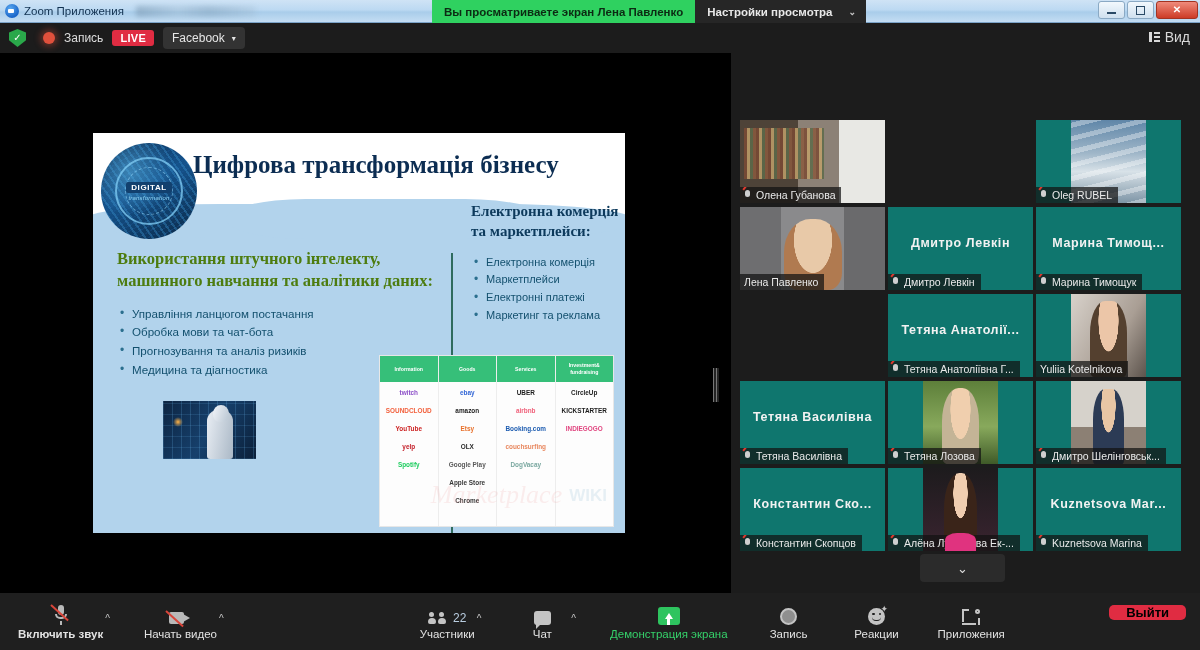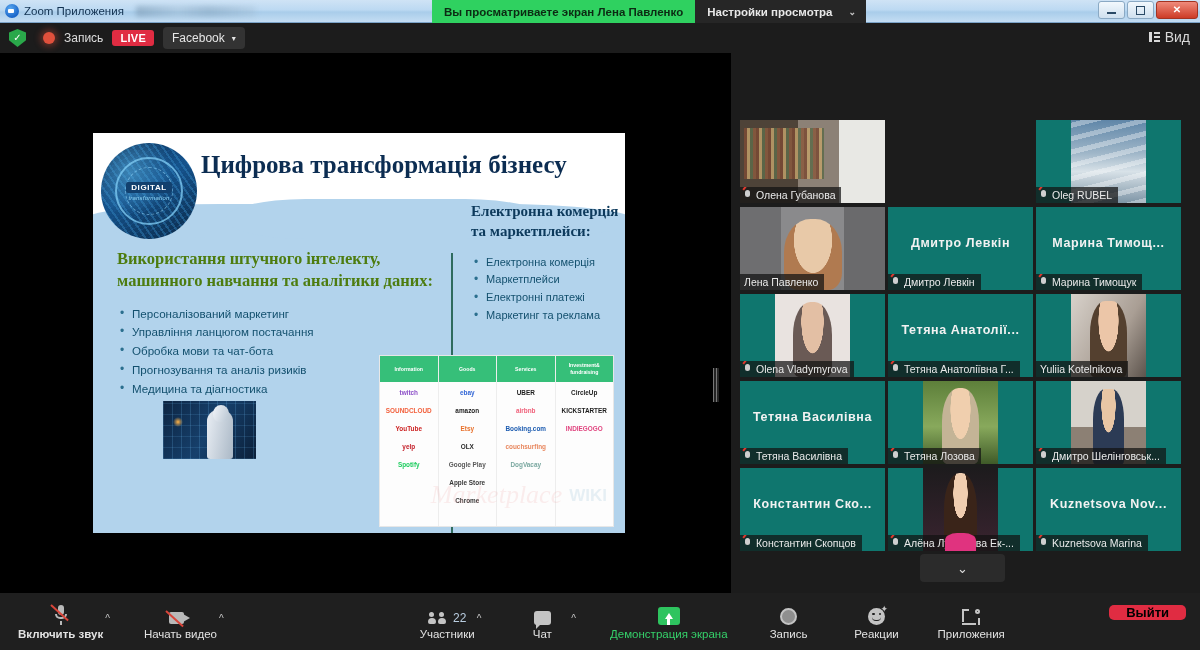--- a/index.html
+++ b/index.html
@@ -144,21 +144,21 @@
     border:1px dashed rgba(150,215,250,.55); border-radius:50%;
   }
   .slide-logo .lg1 {
     position:relative; color:#ffffff; font-size:8px; font-weight:bold; letter-spacing:.6px;
     background:#12406e; padding:1px 5px; border-radius:2px;
   }
   .slide-logo .lg2 {
     position:relative; color:#8fd4f5; font-size:6px; font-style:italic; margin-top:2px; letter-spacing:.2px;
   }
   .slide-title {
-    position: absolute; left: 108px; top: 18px; width: 428px;
+    position: absolute; left: 100px; top: 18px; width: 428px;
     font-family: "Liberation Serif", serif;
     font-size: 25px; font-weight: bold; color: #0c2d52; line-height: 1.1;
   }
   .col-div {
     position: absolute; left: 358px; top: 120px; width: 2px; height: 290px;
     background: #2f6b5e;
   }
   .col-left { position: absolute; left: 24px; top: 115px; width: 320px; }
   .col-right { position: absolute; left: 378px; top: 68px; width: 150px; }
   .head-l {
@@ -477,21 +477,20 @@
         <span class="lg1">DIGITAL</span>
         <span class="lg2">transformation</span>
       </div>
 
       <div class="slide-title">Цифрова трансформація бізнесу</div>
       <div class="col-div"></div>
 
       <div class="col-left">
         <div class="head-l">Використання штучного інтелекту, машинного навчання та аналітики даних:</div>
         <ul class="blist" id="left-bullets">
-            <li>Персоналізований маркетинг</li>
             <li>Управління ланцюгом постачання</li>
             <li>Обробка мови та чат-бота</li>
             <li>Прогнозування та аналіз ризиків</li>
             <li>Медицина та діагностика</li>
           </ul>
       </div>
 
       <div class="col-right">
         <div class="head-r">Електронна комерція та маркетплейси:</div>
         <ul class="blist" id="right-bullets">
@@ -583,27 +582,20 @@
           <span>Дмитро Левкін</span>
         </div>
       </div>
       <div class="tile" style="left: 296px; top: 87px;">
         <div class="bigname">Марина  Тимощ...</div>
         <div class="label">
           <span class="mute-ico"></span>
           <span>Марина Тимощук</span>
         </div>
       </div>
-      <div class="tile" style="left: 0px; top: 174px;">
-        <div class="ph ph-olena" style="inset: 0px 24%; position: absolute; width: 52%;"></div>
-        <div class="label">
-          <span class="mute-ico"></span>
-          <span>Olena Vladymyrova</span>
-        </div>
-      </div>
       <div class="tile" style="left: 148px; top: 174px;">
         <div class="bigname">Тетяна  Анатолії...</div>
         <div class="label">
           <span class="mute-ico"></span>
           <span>Тетяна Анатоліївна Г...</span>
         </div>
       </div>
       <div class="tile" style="left: 296px; top: 174px;">
         <div class="ph ph-yuliia" style="inset: 0px 24%; position: absolute; width: 52%;"></div>
         <div class="label">
@@ -639,21 +631,21 @@
         </div>
       </div>
       <div class="tile" style="left: 148px; top: 348px;">
         <div class="ph ph-alena" style="inset: 0px 24%; position: absolute; width: 52%;"></div>
         <div class="label">
           <span class="mute-ico"></span>
           <span>Алёна Луферова Ек-...</span>
         </div>
       </div>
       <div class="tile" style="left: 296px; top: 348px;">
-        <div class="bigname">Kuznetsova  Nov...</div>
+        <div class="bigname">Kuznetsova  Mar...</div>
         <div class="label">
           <span class="mute-ico"></span>
           <span>Kuznetsova Marina</span>
         </div>
       </div>
     </div>
   <div class="more-btn" style="position:absolute; left:920px; top:554px;">
     <span>⌄</span>
   </div>
 

